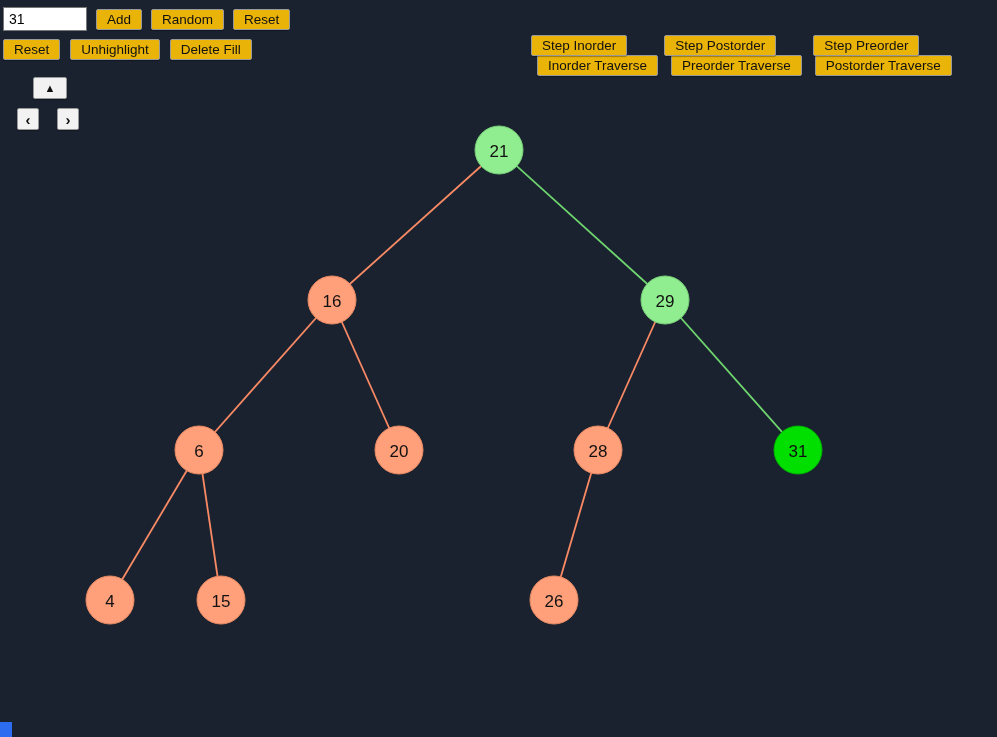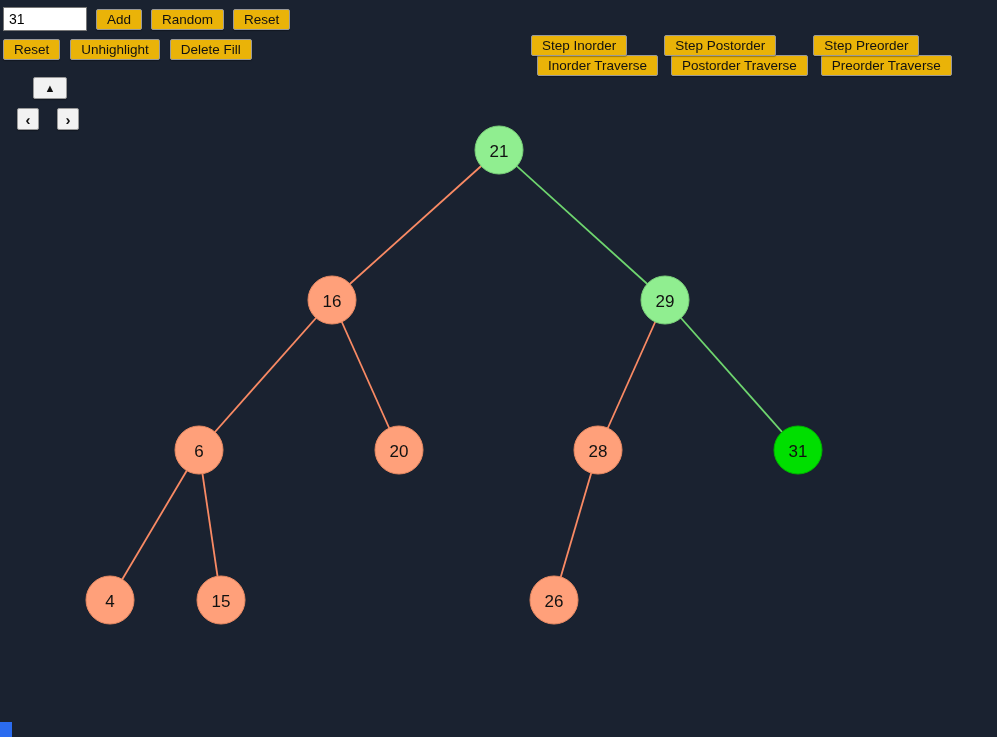--- a/index.html
+++ b/index.html
@@ -126,22 +126,22 @@
 </div>
 
 <div class="ctl-row" style="left:3px; top:39px; gap:10px;">
   <button class="btn">Reset</button>
   <button class="btn">Unhighlight</button>
   <button class="btn">Delete Fill</button>
 </div>
 
 <div class="ctl-row" style="left:537px; top:7px; gap:13px;margin-top:48px;">
   <button class="btn">Inorder Traverse</button>
+  <button class="btn">Preorder Traverse</button>
   <button class="btn">Postorder Traverse</button>
-  <button class="btn">Preorder Traverse</button>
 </div>
 
 <div class="ctl-row" id="row-right-2" style="left:531px; top:35px;">
   <button class="btn">Step Inorder</button>
   <button class="btn">Step Postorder</button>
   <button class="btn">Step Preorder</button>
 </div>
 
 <button class="arrow-btn" id="btn-up">
   <span>▲</span>

